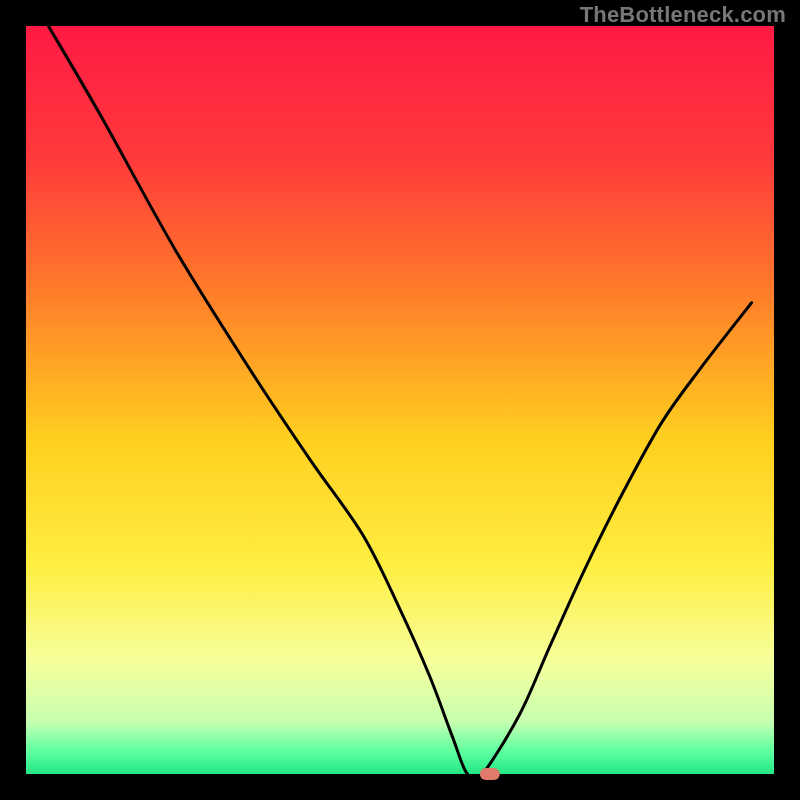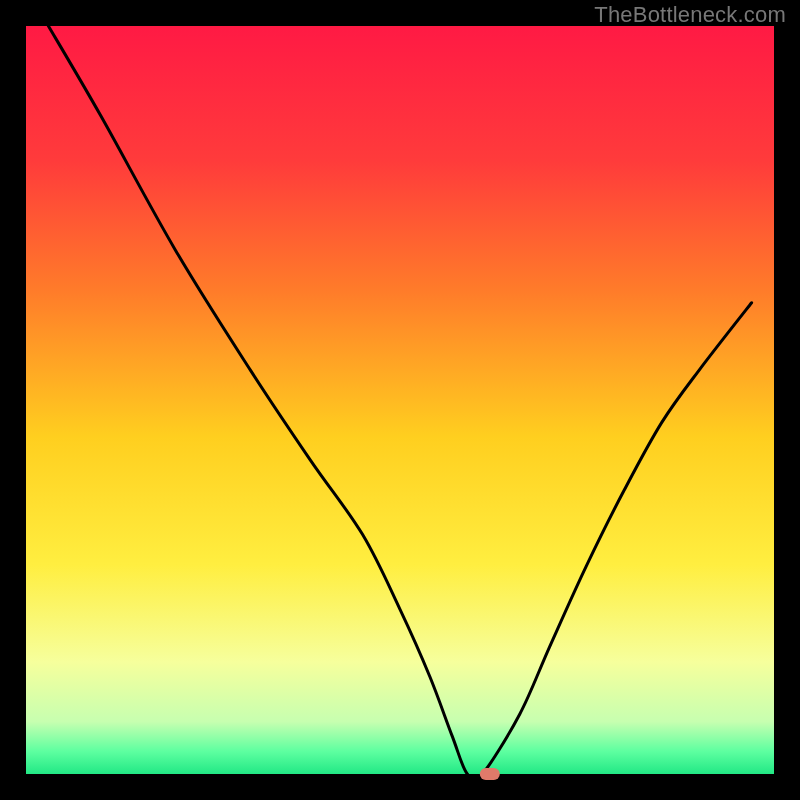--- a/index.html
+++ b/index.html
@@ -16,21 +16,21 @@
     height: 800px;
     background: #000;
     box-sizing: border-box;
   }
   .watermark {
     position: absolute;
     top: 2px;
     right: 14px;
     color: #777;
     font-size: 22px;
-    font-weight: 400;
+    font-weight: 700;
     z-index: 10;
     letter-spacing: 0.2px;
   }
   svg {
     position: absolute;
     left: 0;
     top: 0;
     display: block;
   }
 </style>

